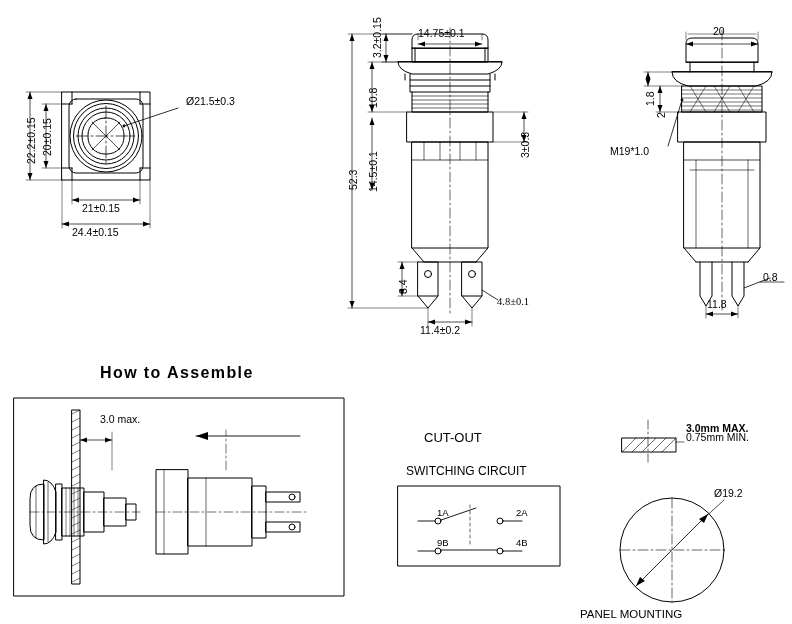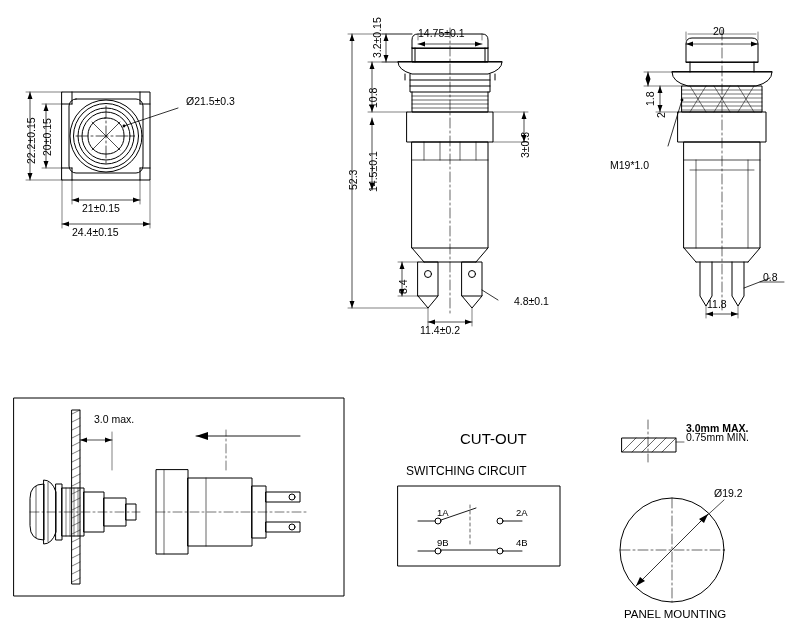--- a/index.html
+++ b/index.html
@@ -4,21 +4,21 @@
 <style>
   html, body { margin:0; padding:0; background:#ffffff; }
   body { width:792px; height:624px; position:relative;
          font-family:"Liberation Sans", sans-serif; color:#000; overflow:hidden; }
   .sheet { position:absolute; left:0; top:0; width:792px; height:624px; }
   svg { position:absolute; left:0; top:0; }
   .lbl { position:absolute; font-size:10.5px; line-height:1.1; white-space:nowrap; }
   .lbl.sm { font-size:9.5px;margin-left:12px; }
   .lbl.rot { transform-origin:0 0; }
   .title { position:absolute; font-weight:bold; font-size:16px; letter-spacing:1.4px; white-space:nowrap; }
-  .cutout { position:absolute; font-size:15px; white-space:nowrap;margin-left:36px; }
+  .cutout { position:absolute; font-size:13px; white-space:nowrap; }
   .switchtxt { position:absolute; font-size:12px; white-space:nowrap; }
   .panel { position:absolute; font-size:11.5px; white-space:nowrap; }
   .note { position:absolute; font-size:10.5px; line-height:1.25; white-space:nowrap;text-align:center; }
   .maxlbl { position:absolute; font-size:10.5px; white-space:nowrap; }
 </style>
 </head>
 <body>
 
 <div class="sheet">
 
@@ -286,35 +286,36 @@
 <div class="lbl" style="left:82px; top:203px;">21±0.15</div>
 <div class="lbl" style="left:72px; top:227px;">24.4±0.15</div>
 
 <div class="lbl rot" style="left:372px; top:58px; transform:rotate(-90deg);">3.2±0.15</div>
 <div class="lbl" style="left:418px; top:28px;">14.75±0.1</div>
 <div class="lbl rot" style="left:368px; top:108px; transform:rotate(-90deg);">10.8</div>
 <div class="lbl rot" style="left:368px; top:192px; transform:rotate(-90deg);">14.5±0.1</div>
 <div class="lbl rot" style="left:348px; top:190px; transform:rotate(-90deg);">52.3</div>
 <div class="lbl rot" style="left:520px; top:158px; transform:rotate(-90deg);">3±0.3</div>
 <div class="lbl rot" style="left:398px; top:294px; transform:rotate(-90deg);">8.4</div>
-<div class="lbl" style="left:514px; top:296px;">4.8±0.1</div>
+<div class="lbl" style="left:497px; top:296px;font-family:Liberation Serif, serif;">4.8±0.1</div>
 <div class="lbl" style="left:420px; top:325px;">11.4±0.2</div>
 
 <div class="lbl" style="left:713px; top:26px;">20</div>
 <div class="lbl rot" style="left:645px; top:106px; transform:rotate(-90deg);">1.8</div>
 <div class="lbl rot" style="left:656px; top:118px; transform:rotate(-90deg);">2</div>
-<div class="lbl" style="left:610px; top:146px;margin-top:14px;">M19*1.0</div>
+<div class="lbl" style="left:610px; top:146px;">M19*1.0</div>
 <div class="lbl" style="left:763px; top:272px;">0.8</div>
 <div class="lbl" style="left:707px; top:299px;">11.8</div>
 
+<div class="title" style="left:100px; top:364px;">How  to  Assemble</div>
 <div class="cutout" style="left:424px; top:430px;">CUT-OUT</div>
 <div class="switchtxt" style="left:406px; top:464px;text-align:right;">SWITCHING CIRCUIT</div>
-<div class="panel" style="left:624px; top:608px;">PANEL MOUNTING</div>
-
-<div class="maxlbl" style="left:94px; top:413px;">3.0 max.</div>
+<div class="panel" style="left:580px; top:608px;">PANEL MOUNTING</div>
+
+<div class="maxlbl" style="left:100px; top:413px;">3.0 max.</div>
 
 <div class="lbl sm" style="left:425px; top:508px;">1A</div>
 <div class="lbl sm" style="left:504px; top:508px;">2A</div>
 <div class="lbl sm" style="left:425px; top:538px;">9B</div>
 <div class="lbl sm" style="left:504px; top:538px;">4B</div>
 
 <div class="note" style="left:686px; top:431px;">0.75mm MIN.</div>
 <div class="note" style="left:686px; top:422px;font-weight:bold;">3.0mm MAX.</div>
 <div class="lbl" style="left:714px; top:488px;">Ø19.2</div>
 

